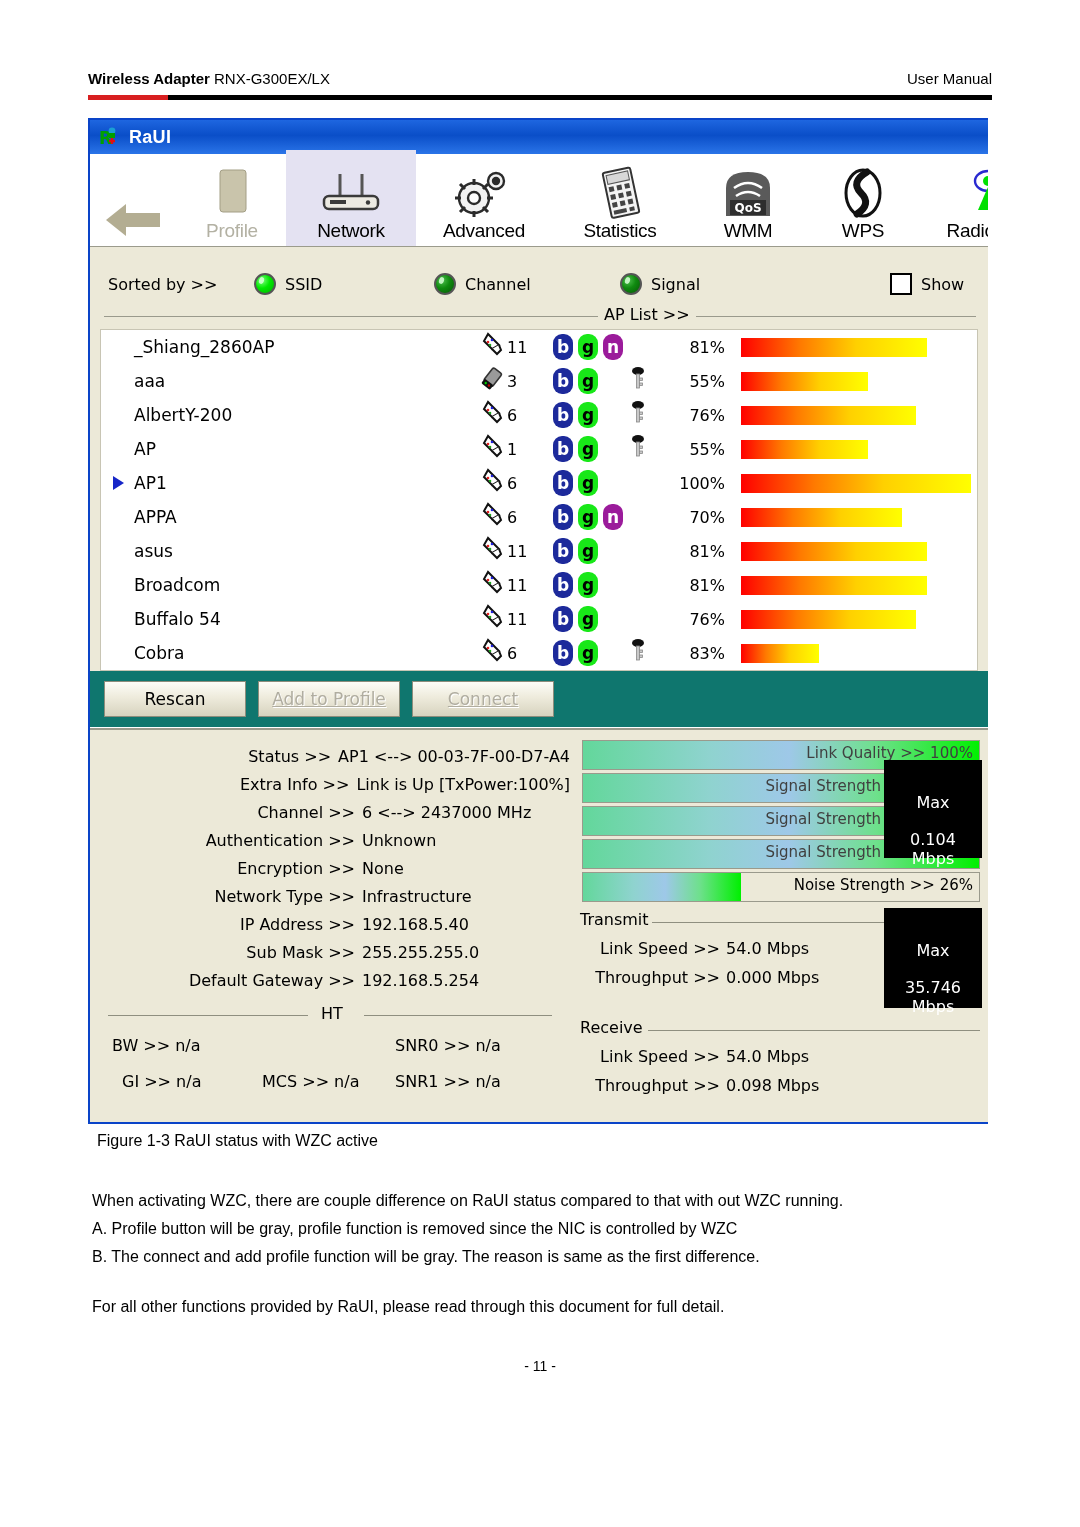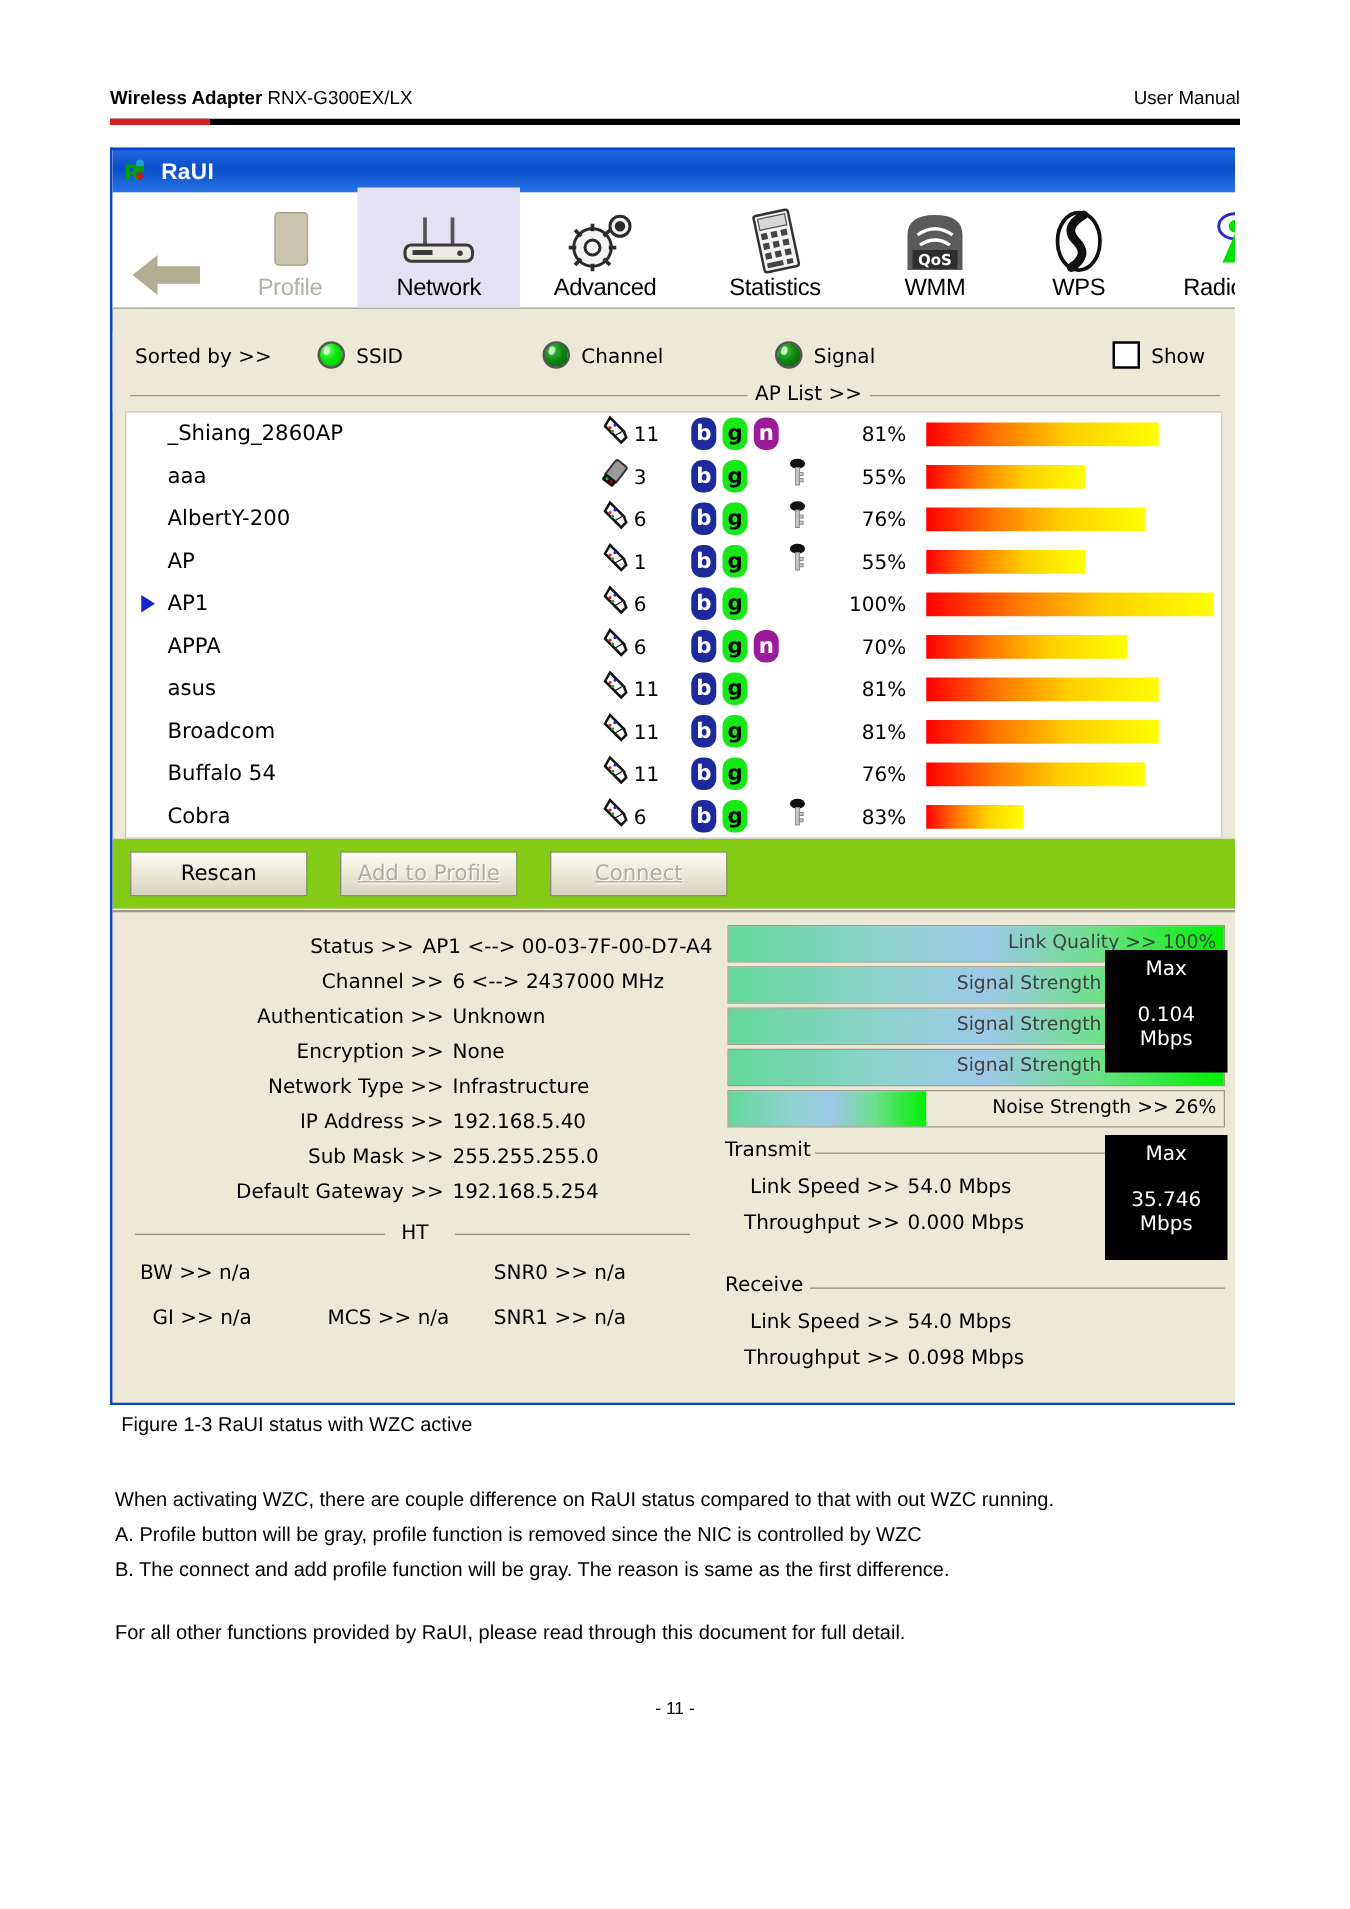--- a/index.html
+++ b/index.html
@@ -68,21 +68,21 @@
   .mb-b{background:#1d2a9b;}
   .mb-g{background:#18e818;color:#000;}
   .mb-n{background:#9b1b9b;}
   .lockwrap{position:absolute;left:527px;width:20px;display:flex;justify-content:center;}
   .ap-pct{position:absolute;left:572px;width:52px;text-align:right;font-size:16px;
           font-family:"DejaVu Sans",sans-serif;}
   .ap-bar{position:absolute;left:640px;height:19px;
           background:linear-gradient(90deg,#ff0000 0%,#ff7a00 32%,#ffd000 62%,#ffff00 100%);}
 
   
-  .btnrow{height:56px;display:flex;align-items:center;padding-left:14px;gap:26px;background:#84cc16;}
+  .btnrow{height:56px;display:flex;align-items:center;padding-left:14px;gap:12px;background:#0f766e;}
   .btn{width:140px;height:34px;border:1px solid #8d8d7c;
        background:linear-gradient(180deg,#fdfdf8 0%,#eeebdc 45%,#d7d3bf 100%);
        font-family:"DejaVu Sans",sans-serif;font-size:17px;display:flex;
        align-items:center;justify-content:center;color:#000;}
   .btn.dis{color:#b0ada0;text-shadow:1px 1px 0 #ffffff;text-decoration:underline;}
 
   .hsep{height:2px;background:#9a9a8c;margin:0;border-top:1px solid #fff;}
 
   
   .statwrap{display:flex;background:#ece9d8;height:420px;position:relative;}
@@ -105,21 +105,21 @@
   .qbar .txt{position:absolute;right:6px;top:3px;font-size:15px;color:#404040;
              font-family:"DejaVu Sans",sans-serif;white-space:nowrap;}
   .qbar .txt.dark{color:#000;}
   .trx-hdr{position:relative;height:24px;margin:8px 8px 0 10px;}
   .trx-hdr .t{position:absolute;left:0;top:0;font-size:16px;font-family:"DejaVu Sans",sans-serif;background:#ece9d8;padding-right:6px;}
   .trx-hdr .l{position:absolute;top:12px;height:1px;background:#8f8f80;right:0;}
   .trx-line{font-size:16px;font-family:"DejaVu Sans",sans-serif;display:flex;height:29px;align-items:center;}
   .trx-line .k{width:150px;text-align:right;padding-right:6px;white-space:nowrap;}
   .maxbox{position:absolute;width:98px;background:#000;color:#fff;
           font-family:"DejaVu Sans",sans-serif;text-align:center;font-size:16px;}
-  .maxbox .m{padding-top:5px;}
+  .maxbox .m{padding-top:5px;margin-top:28px;}
   .maxbox .v{padding-top:18px;}
 
   
   .caption{position:absolute;left:97px;top:1132px;font-size:16px;}
   .para{position:absolute;left:92px;font-size:16px;white-space:nowrap;}
   .pagenum{position:absolute;left:0;right:0;top:1358px;text-align:center;font-size:14px;}
 </style>
 </head>
 <body>
 
@@ -542,20 +542,24 @@
   <div class="hsep"></div>
 
   <div class="statwrap">
     <div class="statleft">
       <div id="status-rows">
           <div class="srow">
             <span class="k">Status &gt;&gt;</span>
             <span class="v">AP1 &lt;--&gt; 00-03-7F-00-D7-A4</span>
           </div>
           <div class="srow">
+            <span class="k">Extra Info &gt;&gt;</span>
+            <span class="v">Link is Up [TxPower:100%]</span>
+          </div>
+          <div class="srow">
             <span class="k">Channel &gt;&gt;</span>
             <span class="v">6 &lt;--&gt; 2437000 MHz</span>
           </div>
           <div class="srow">
             <span class="k">Authentication &gt;&gt;</span>
             <span class="v">Unknown</span>
           </div>
           <div class="srow">
             <span class="k">Encryption &gt;&gt;</span>
             <span class="v">None</span>

